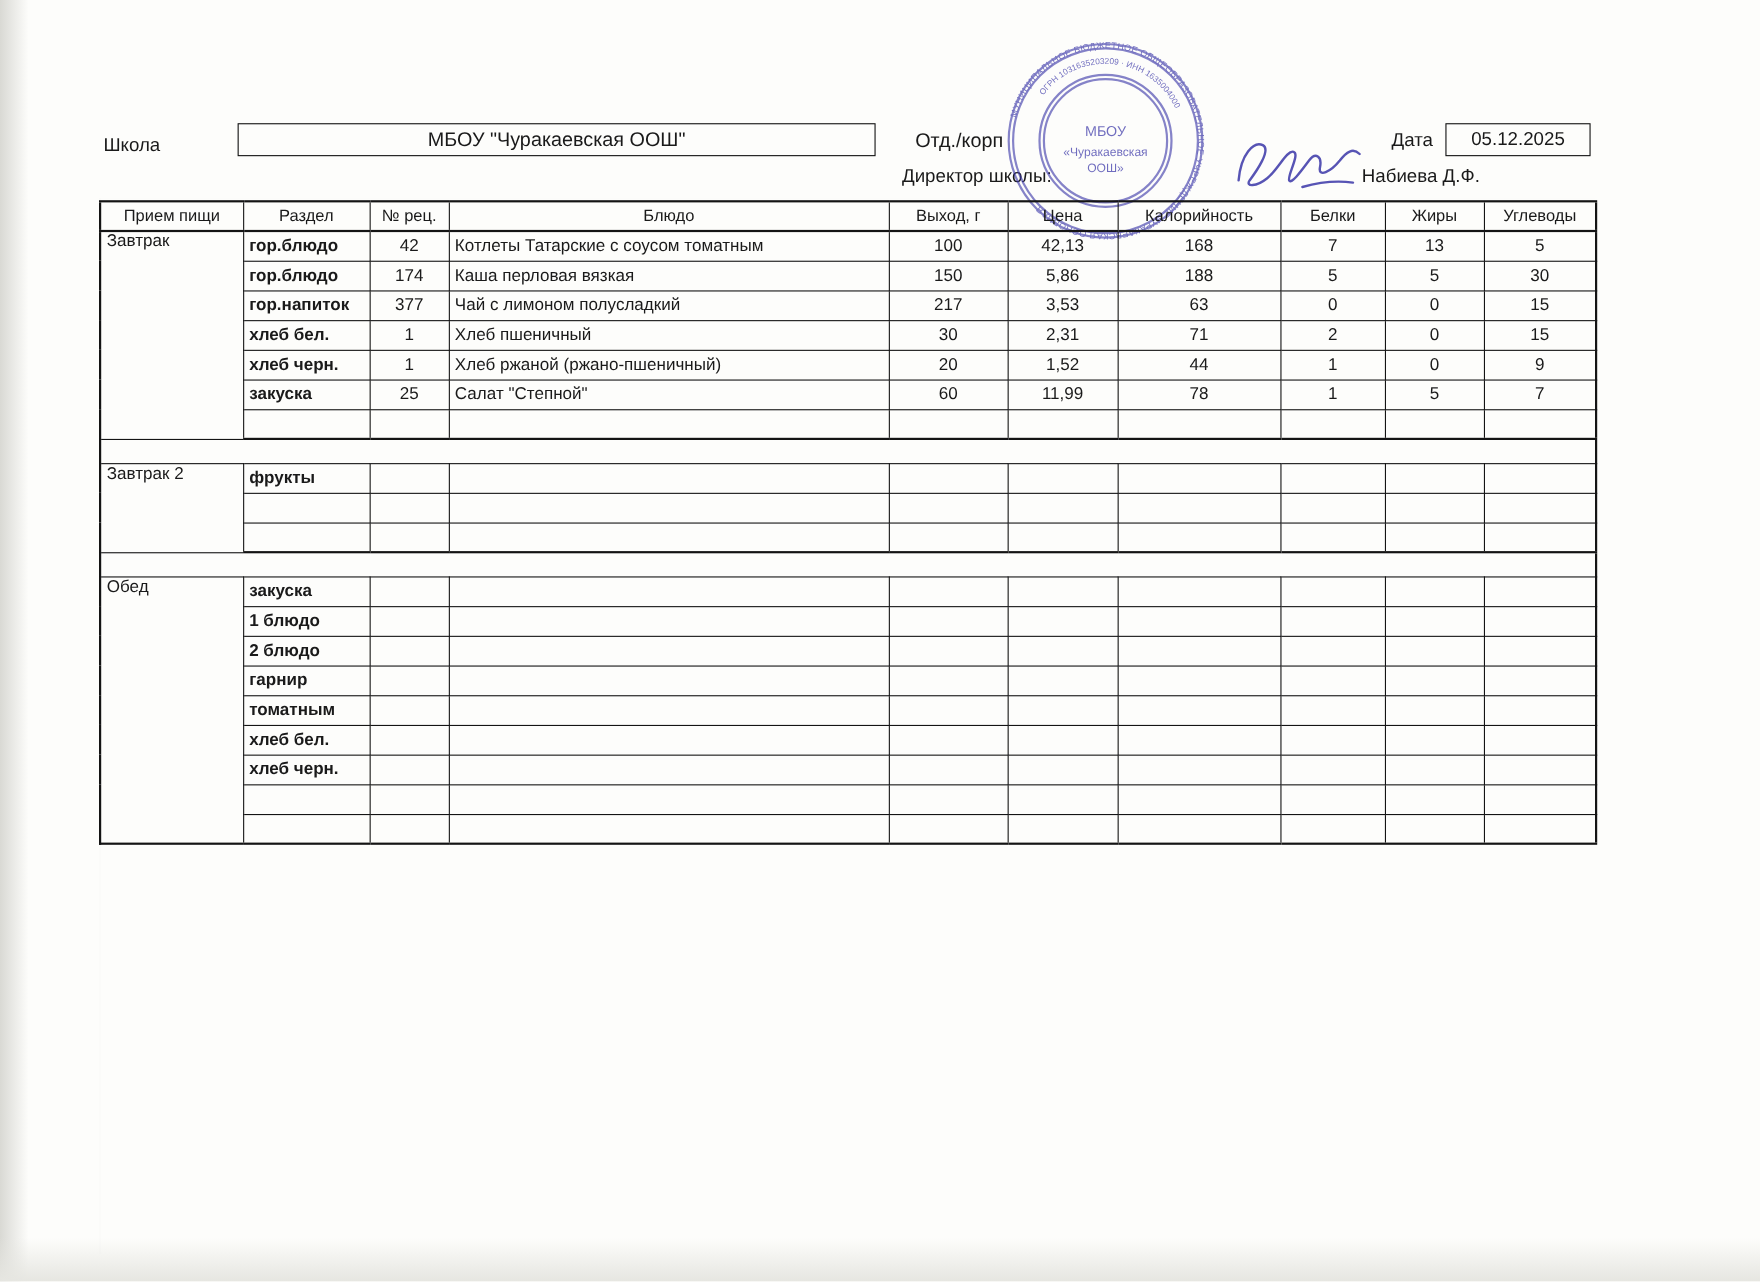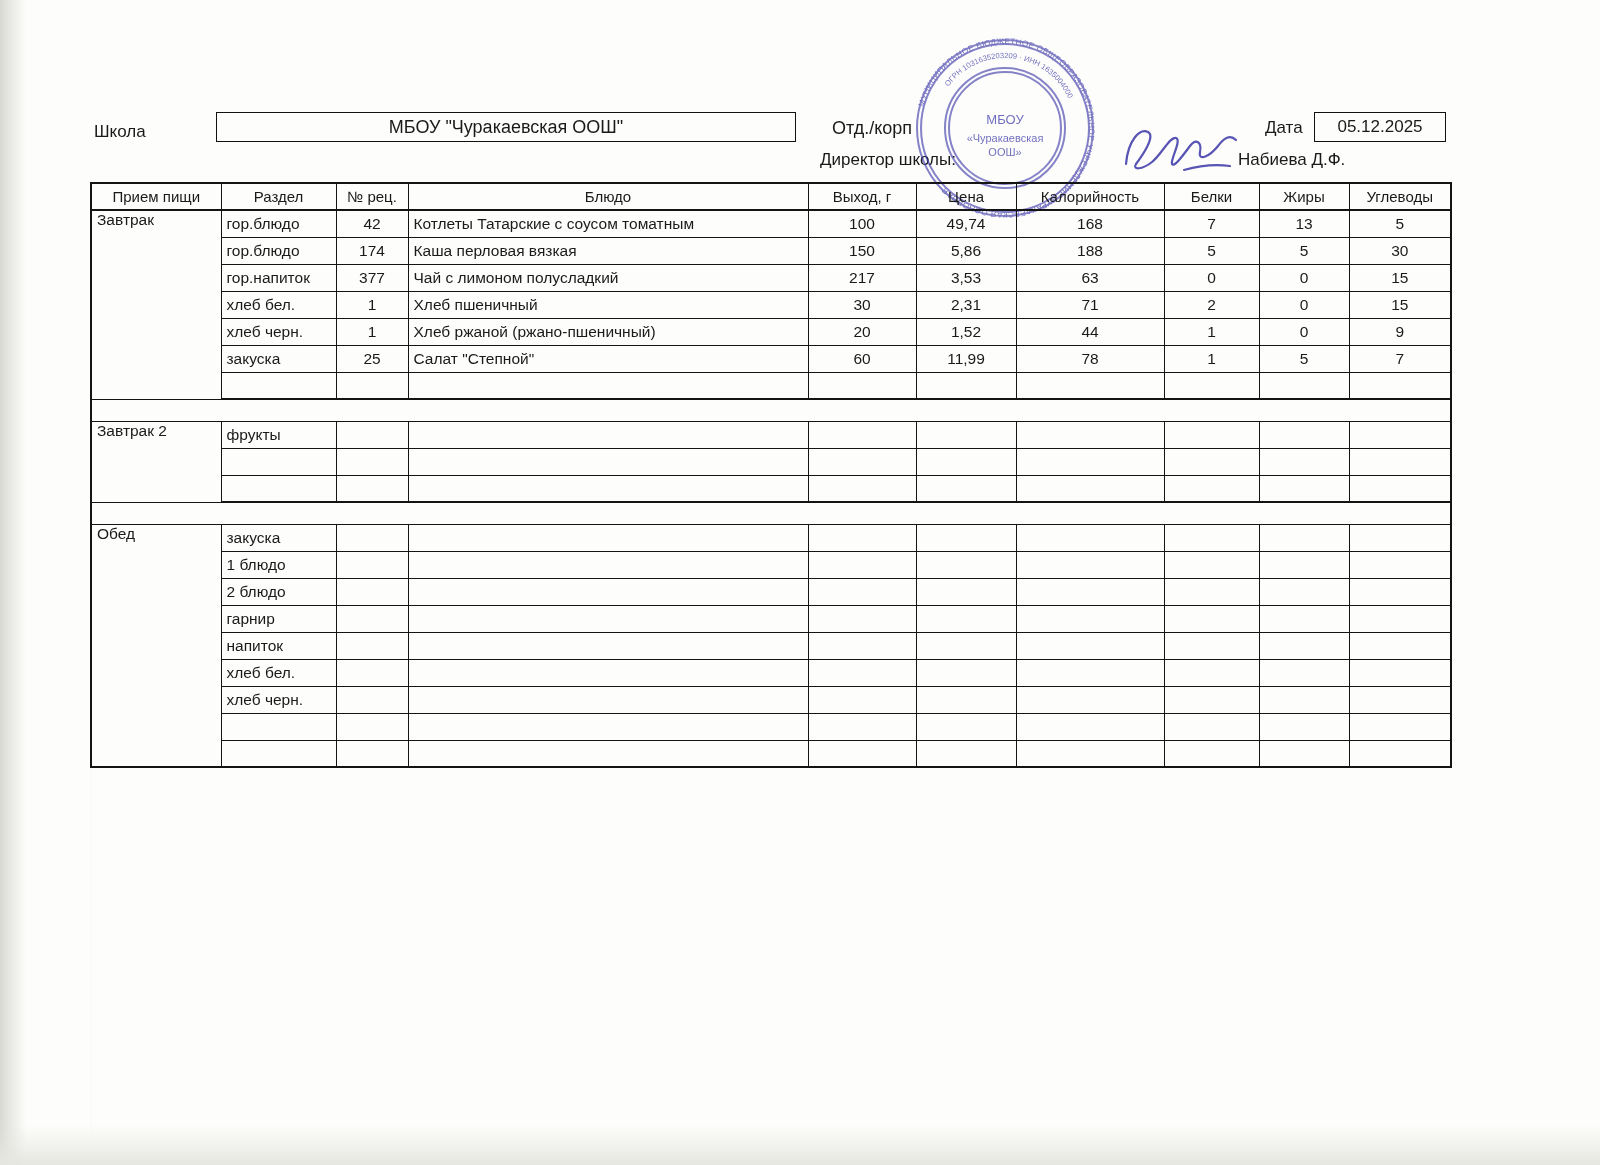--- a/index.html
+++ b/index.html
@@ -142,21 +142,21 @@
     box-sizing: border-box;
     background: transparent;
   }
   table.menu th {
     font-weight: normal;
     text-align: center;
     font-size: 15px;
     margin-top: 44px;
   }
   .c-meal  { width: 130px; }
-  .c-sect  { width: 115px; }
+  .c-sect  { width: 115px; font-weight: bold; }
   .c-rec   { width: 72px; text-align: center; }
   .c-dish  { width: 400px; }
   .c-out   { width: 108px; text-align: center; }
   .c-price { width: 100px; text-align: center; }
   .c-cal   { width: 148px; text-align: center; }
   .c-prot  { width: 95px;  text-align: center; }
   .c-fat   { width: 90px;  text-align: center; }
   .c-carb  { width: 102px; text-align: center; }
 
   td.meal-cell {
@@ -233,21 +233,21 @@
         <th class="c-carb">Углеводы</th>
       </tr>
     </thead>
     <tbody>
         <tr>
           <td class="c-meal meal-cell" rowspan="7">Завтрак</td>
           <td class="c-sect">гор.блюдо</td>
           <td class="c-rec">42</td>
           <td class="c-dish">Котлеты Татарские с соусом томатным</td>
           <td class="c-out">100</td>
-          <td class="c-price">49,74</td>
+          <td class="c-price">42,13</td>
           <td class="c-cal">168</td>
           <td class="c-prot">7</td>
           <td class="c-fat">13</td>
           <td class="c-carb">5</td>
         </tr>
         <tr>
           <td class="c-sect">гор.блюдо</td>
           <td class="c-rec">174</td>
           <td class="c-dish">Каша перловая вязкая</td>
           <td class="c-out">150</td>
@@ -391,21 +391,21 @@
           <td class="c-rec"></td>
           <td class="c-dish"></td>
           <td class="c-out"></td>
           <td class="c-price"></td>
           <td class="c-cal"></td>
           <td class="c-prot"></td>
           <td class="c-fat"></td>
           <td class="c-carb"></td>
         </tr>
         <tr>
-          <td class="c-sect">напиток</td>
+          <td class="c-sect">томатным</td>
           <td class="c-rec"></td>
           <td class="c-dish"></td>
           <td class="c-out"></td>
           <td class="c-price"></td>
           <td class="c-cal"></td>
           <td class="c-prot"></td>
           <td class="c-fat"></td>
           <td class="c-carb"></td>
         </tr>
         <tr>

